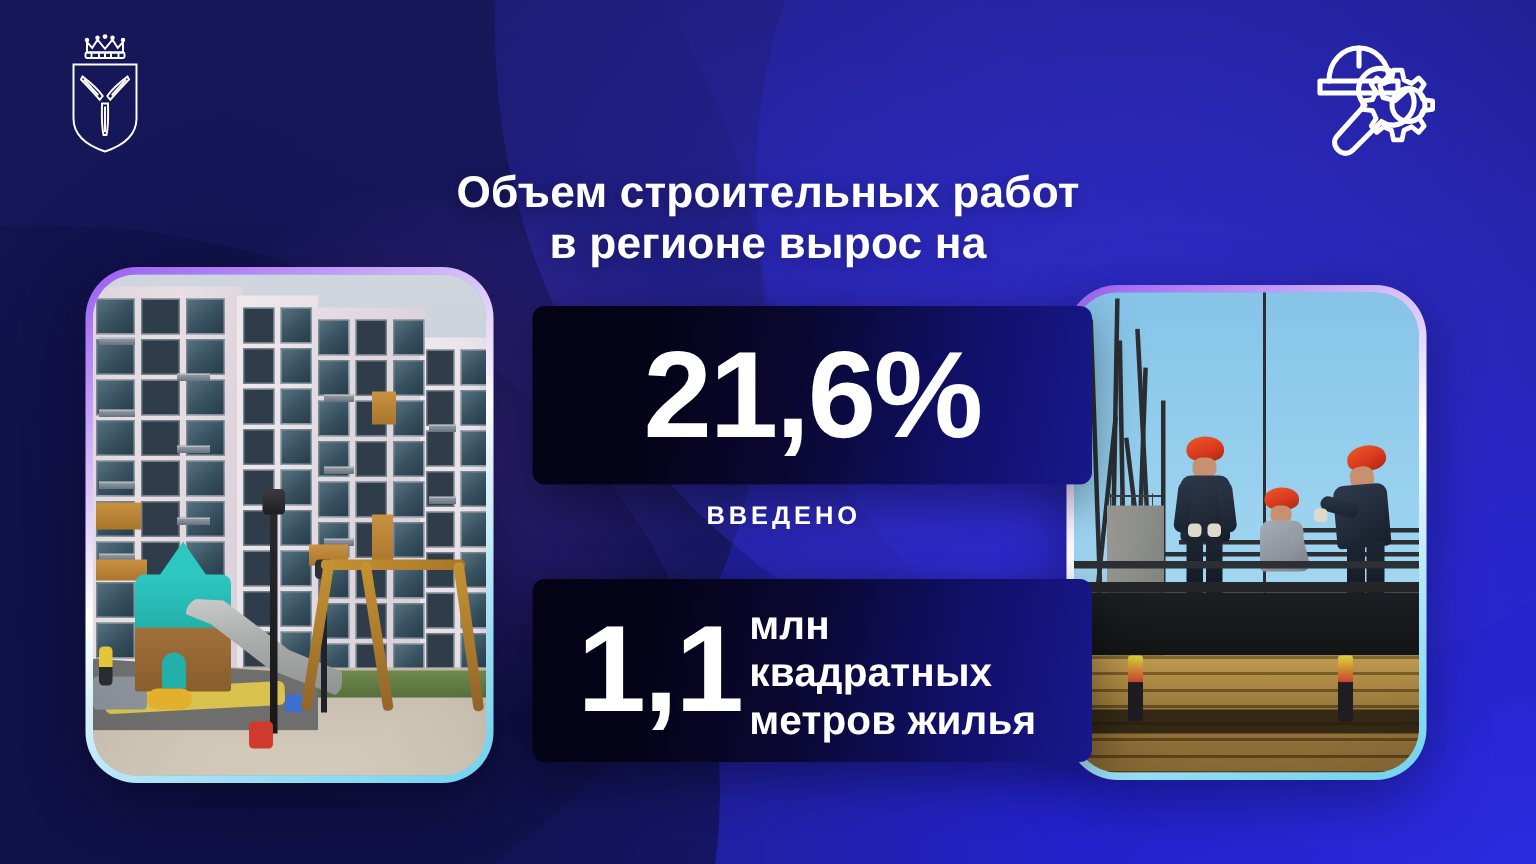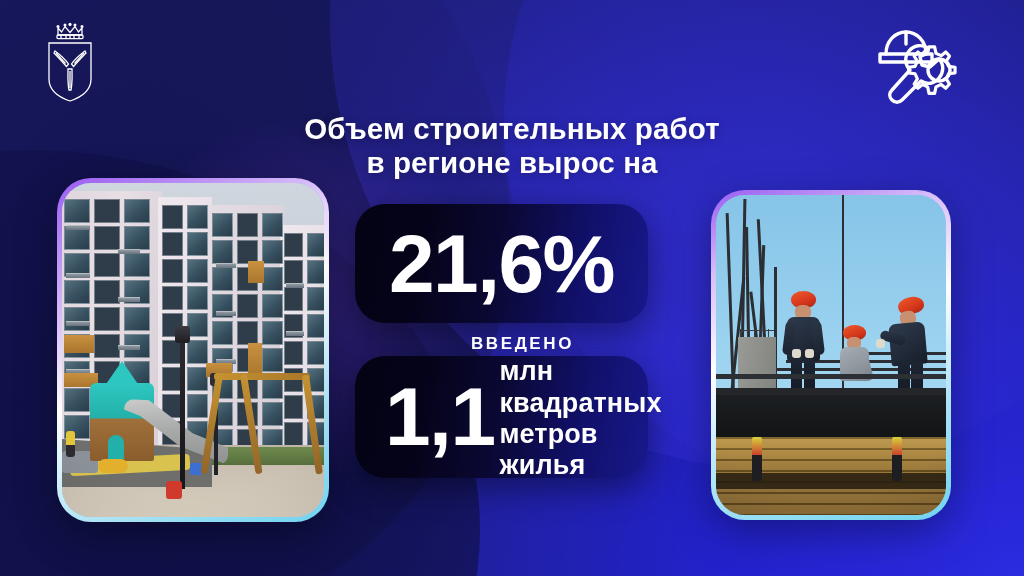--- a/index.html
+++ b/index.html
@@ -92,30 +92,30 @@
     letter-spacing:.1px;
     z-index:25;
     white-space:pre-line;
     text-shadow:0 2px 10px rgba(0,0,0,.28);
   }
 
   
   .stat-card {
     position:absolute;
     left:355px;
-    width:293px;
-    border-radius:30px;
+    width:373px;
+    border-radius:8px;
     background:linear-gradient(100deg,#040214 0%, #050318 22%, #0a0832 48%, #11106a 76%, #18188c 100%);
     box-shadow:0 10px 34px rgba(0,0,0,.42);
     z-index:22;
     display:flex;
     align-items:center;
   }
   #card-percent { top:204px; height:119px; justify-content:center; }
-  #card-area    { top:356px; height:122px; justify-content:flex-start; padding-left:30px; }
+  #card-area    { top:386px; height:122px; justify-content:flex-start; padding-left:30px; }
 
   .big-number {
     color:#ffffff;
     font-weight:bold;
     line-height:.92;
     letter-spacing:-1.5px;
   }
   #percent-value { font-size:82px; }
   #area-value    { font-size:82px; margin-right:5px; }
 

